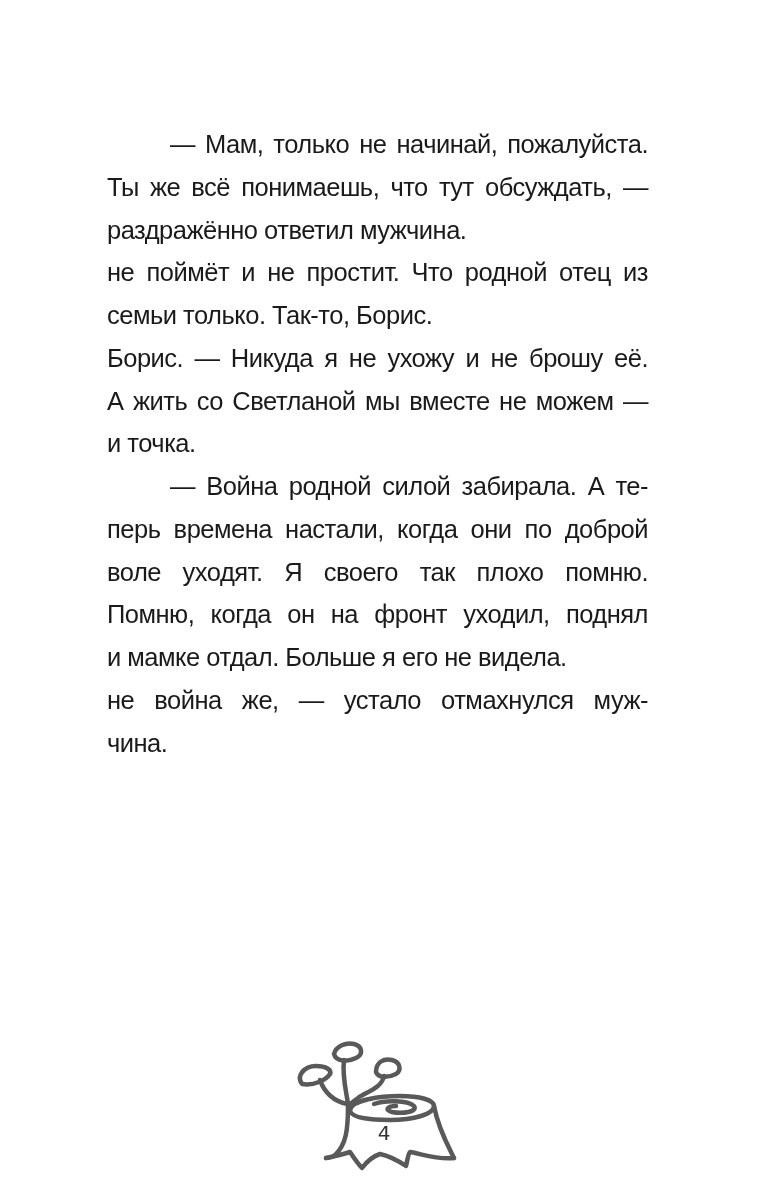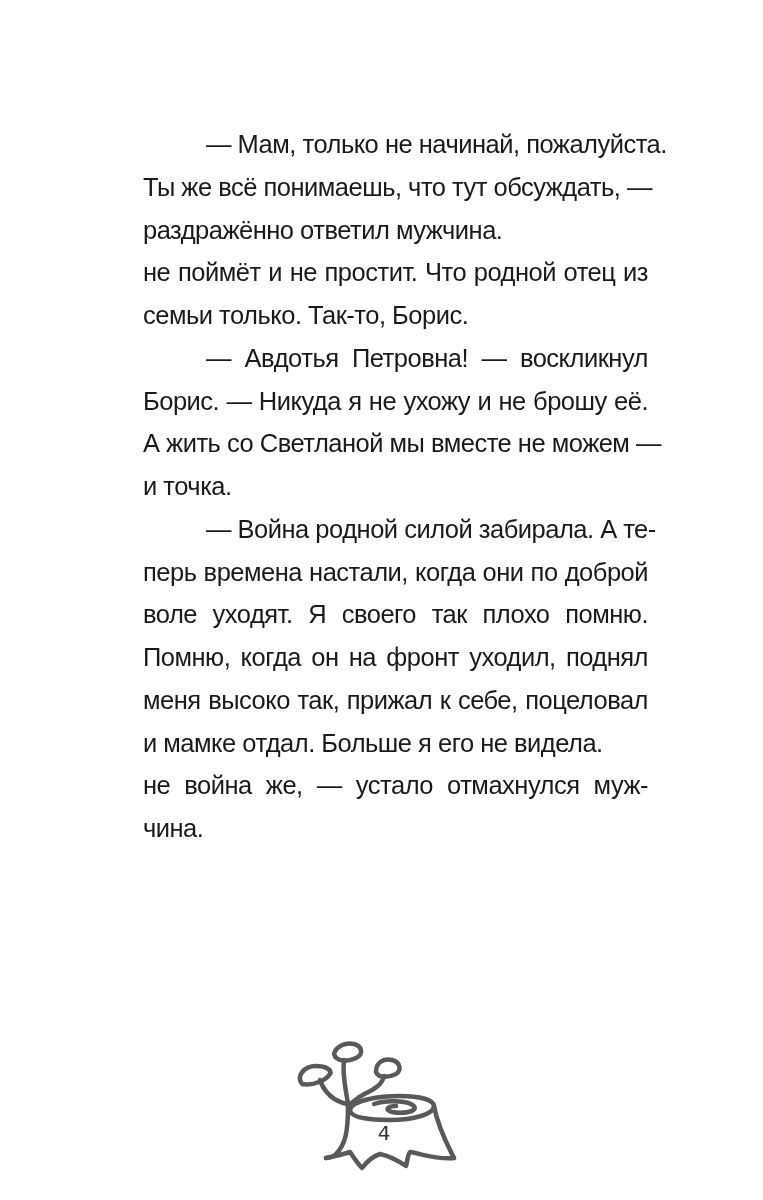--- a/index.html
+++ b/index.html
@@ -4,48 +4,46 @@
 <style>
   html, body { margin: 0; padding: 0; background: #ffffff; }
   body { width: 763px; height: 1200px; position: relative; overflow: hidden; }
   .page { position: absolute; left: 0; top: 0; width: 763px; height: 1200px; background: #fff; }
   .text-block {
     position: absolute; left: 107px; top: 123px; width: 541px;
     font-family: "Liberation Sans", "DejaVu Sans", sans-serif;
     font-size: 25.5px; line-height: 42.75px; color: #1a1a1a;
     letter-spacing: -0.5px;
   }
-  .line { display: block; white-space: nowrap; text-align: justify; text-align-last: justify; height: 42.75px; overflow: visible; margin-left: 36px; }
+  .line { display: block; white-space: nowrap; text-align: justify; text-align-last: justify; height: 42.75px; overflow: visible; }
   .line.last { text-align-last: left; }
   .line.indent { padding-left: 63px; }
   .illustration { position: absolute; left: 290px; top: 1040px; width: 170px; height: 135px; }
   .page-number {
     position: absolute; left: 374px; top: 1121px; width: 20px; text-align: center;
     font-family: "DejaVu Sans", sans-serif; font-size: 20px; color: #333;
   }
 </style>
 </head>
 <body>
 
 <div class="page">
   <div class="text-block" id="text-block">
       <span class="line indent">— Мам, только не начинай, пожалуйста.</span>
       <span class="line">Ты же всё понимаешь, что тут обсуждать, —</span>
       <span class="line last">раздражённо ответил мужчина.</span>
       <span class="line">не поймёт и не простит. Что родной отец из</span>
       <span class="line last">семьи только. Так-то, Борис.</span>
-      <span class="line indent">— Авдотья Петровна! — воскликнул</span>
       <span class="line">Борис. — Никуда я не ухожу и не брошу её.</span>
       <span class="line">А жить со Светланой мы вместе не можем —</span>
       <span class="line last">и точка.</span>
       <span class="line indent">— Война родной силой забирала. А те-</span>
       <span class="line">перь времена настали, когда они по доброй</span>
       <span class="line">воле уходят. Я своего так плохо помню.</span>
       <span class="line">Помню, когда он на фронт уходил, поднял</span>
-      <span class="line">меня высоко так, прижал к себе, поцеловал</span>
       <span class="line last">и мамке отдал. Больше я его не видела.</span>
       <span class="line">не война же, — устало отмахнулся муж-</span>
       <span class="line last">чина.</span>
     </div>
 
   <svg class="illustration" viewBox="0 0 170 135" fill="none" stroke="#595959" stroke-width="4.5" stroke-linecap="round" stroke-linejoin="round">
 
     <path d="M12 44 C6 36 14 26 26 26 C36 26 42 30 40 34 C36 40 24 46 12 44 Z"></path>
 
     <path d="M44 14 C46 6 56 2 64 4 C72 6 74 14 66 18 C58 22 46 22 44 14 Z"></path>

